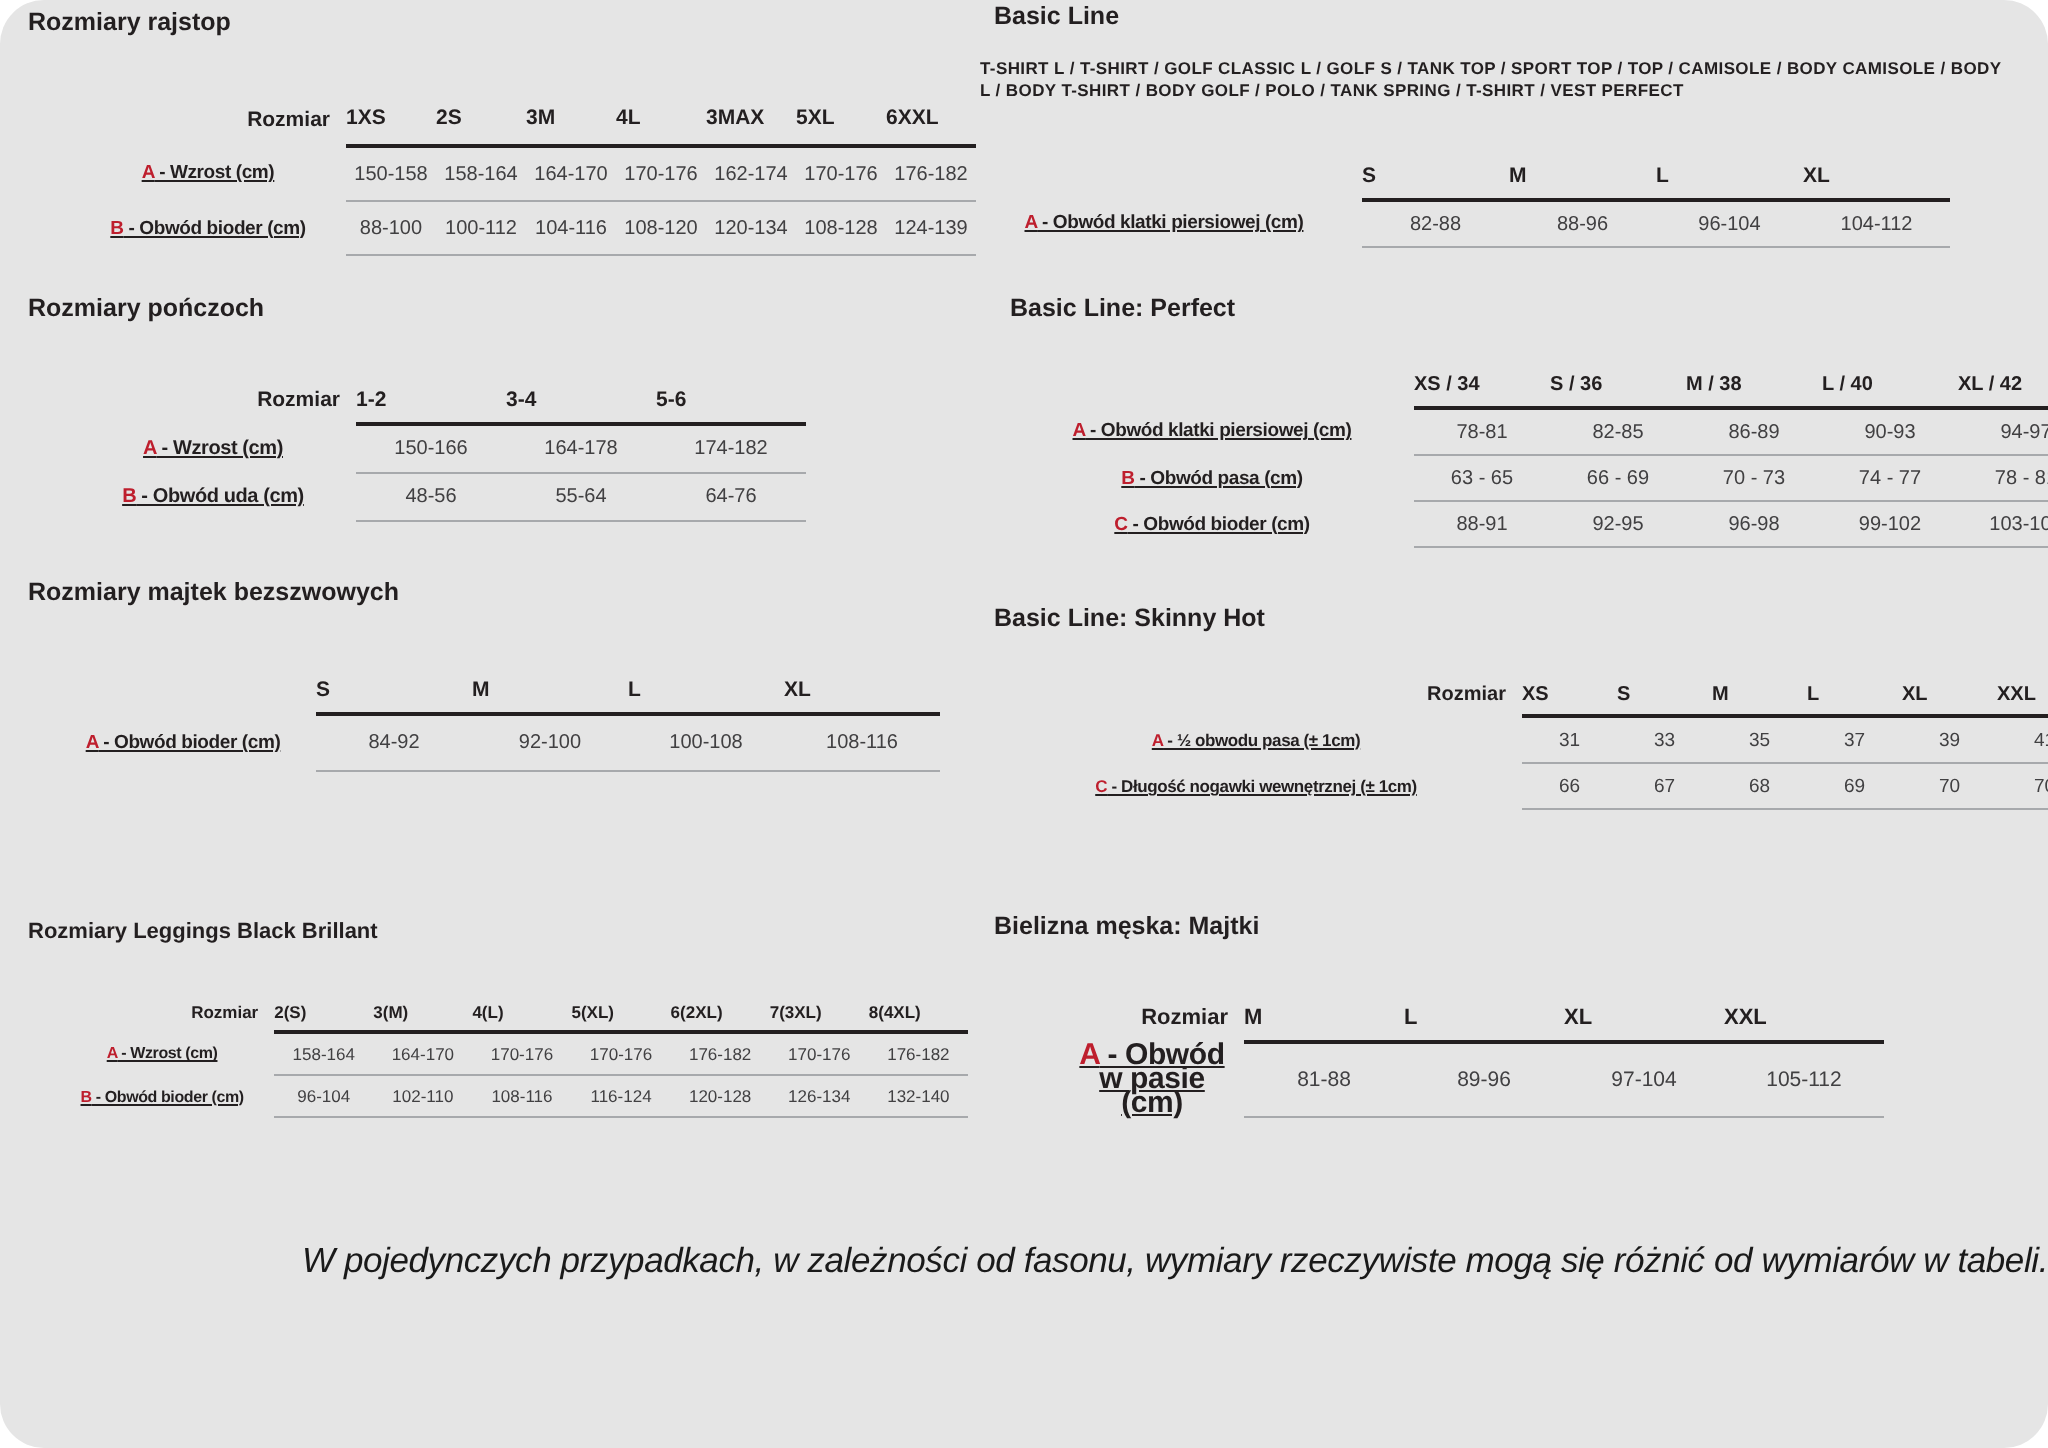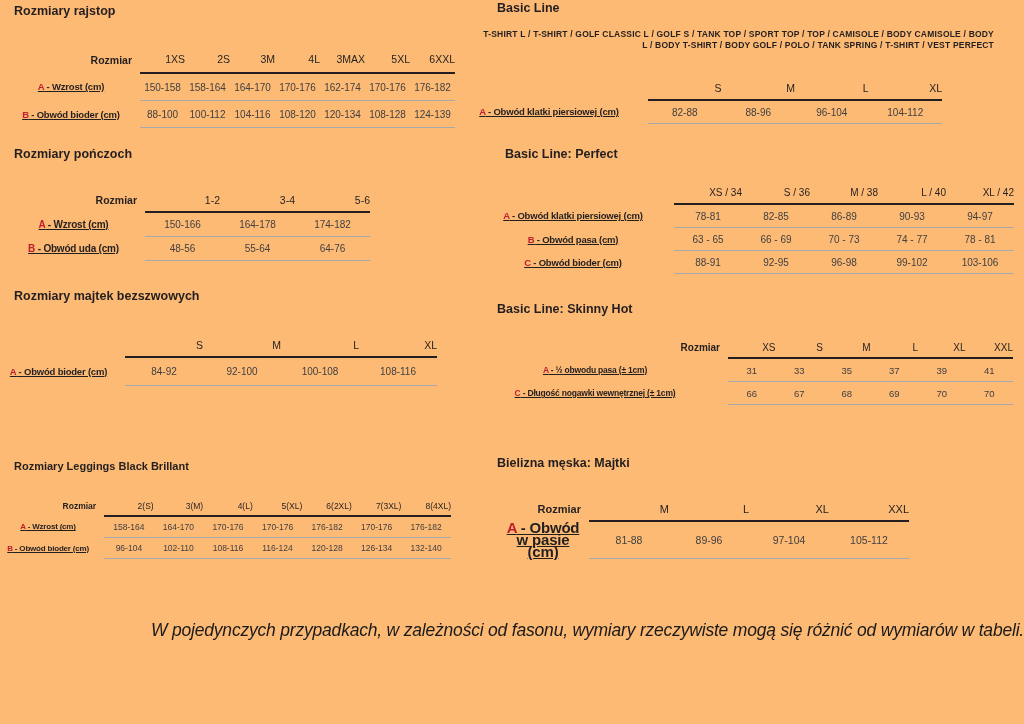--- a/index.html
+++ b/index.html
@@ -1,32 +1,32 @@
 <!DOCTYPE html>
 <html><head>
 <meta charset="utf-8">
 <style>
   html,body{margin:0;padding:0;background:#ffffff;}
   #canvas{
-    position:relative;width:1024px;height:724px;background:#fdba74;overflow:hidden;
-    font-family:"Liberation Sans", sans-serif;color:#231f20;
+    position:relative;width:1024px;height:724px;background:#e5e5e5;overflow:hidden;
+    font-family:"Liberation Sans", sans-serif;color:#231f20;border-radius:22px;
   }
   .sec-title{
     position:absolute;font-size:12.5px;font-weight:bold;color:#231f20;white-space:nowrap;
   }
   .sec-title.small{font-size:11px;}
   .subtitle{
-    position:absolute;left:479px;top:29px;width:515px;text-align:right;
+    position:absolute;left:490px;top:29px;width:515px;text-align:left;
     font-size:8.5px;font-weight:bold;line-height:10.5px;letter-spacing:.2px;color:#231f20;
   }
-  .tbl-host{position:absolute;}
+  .tbl-host{position:absolute;margin-left:33px;}
   .tbl-host table{border-collapse:collapse;table-layout:fixed;width:100%;}
   .tbl-host th,.tbl-host td{padding:0;vertical-align:middle;}
   .tbl-host th.lbl{text-align:right;padding-right:8px;font-weight:bold;white-space:nowrap;}
-  .tbl-host th.data{text-align:right;font-weight:normal;border-bottom:2px solid #231f20;}
+  .tbl-host th.data{text-align:left;font-weight:bold;border-bottom:2px solid #231f20;}
   .tbl-host td.lbl{text-align:center;padding-right:8px;font-weight:bold;color:#231f20;letter-spacing:-.2px;text-decoration:underline;}
   .tbl-host td.data{text-align:center;font-weight:normal;color:#414042;border-bottom:1px solid #a7a9ac;}
   .letter{color:#be1e2d;font-weight:bold;}
 
   
   .t-rajstop{left:10px;top:46px;width:445px;}
   .t-rajstop col{width:45px}.t-rajstop col.label{width:130px}
   .t-rajstop th{height:26px;font-size:10.5px}.t-rajstop td{height:26px;font-size:10px}
   .t-rajstop td.lbl{font-size:9.5px}
 

